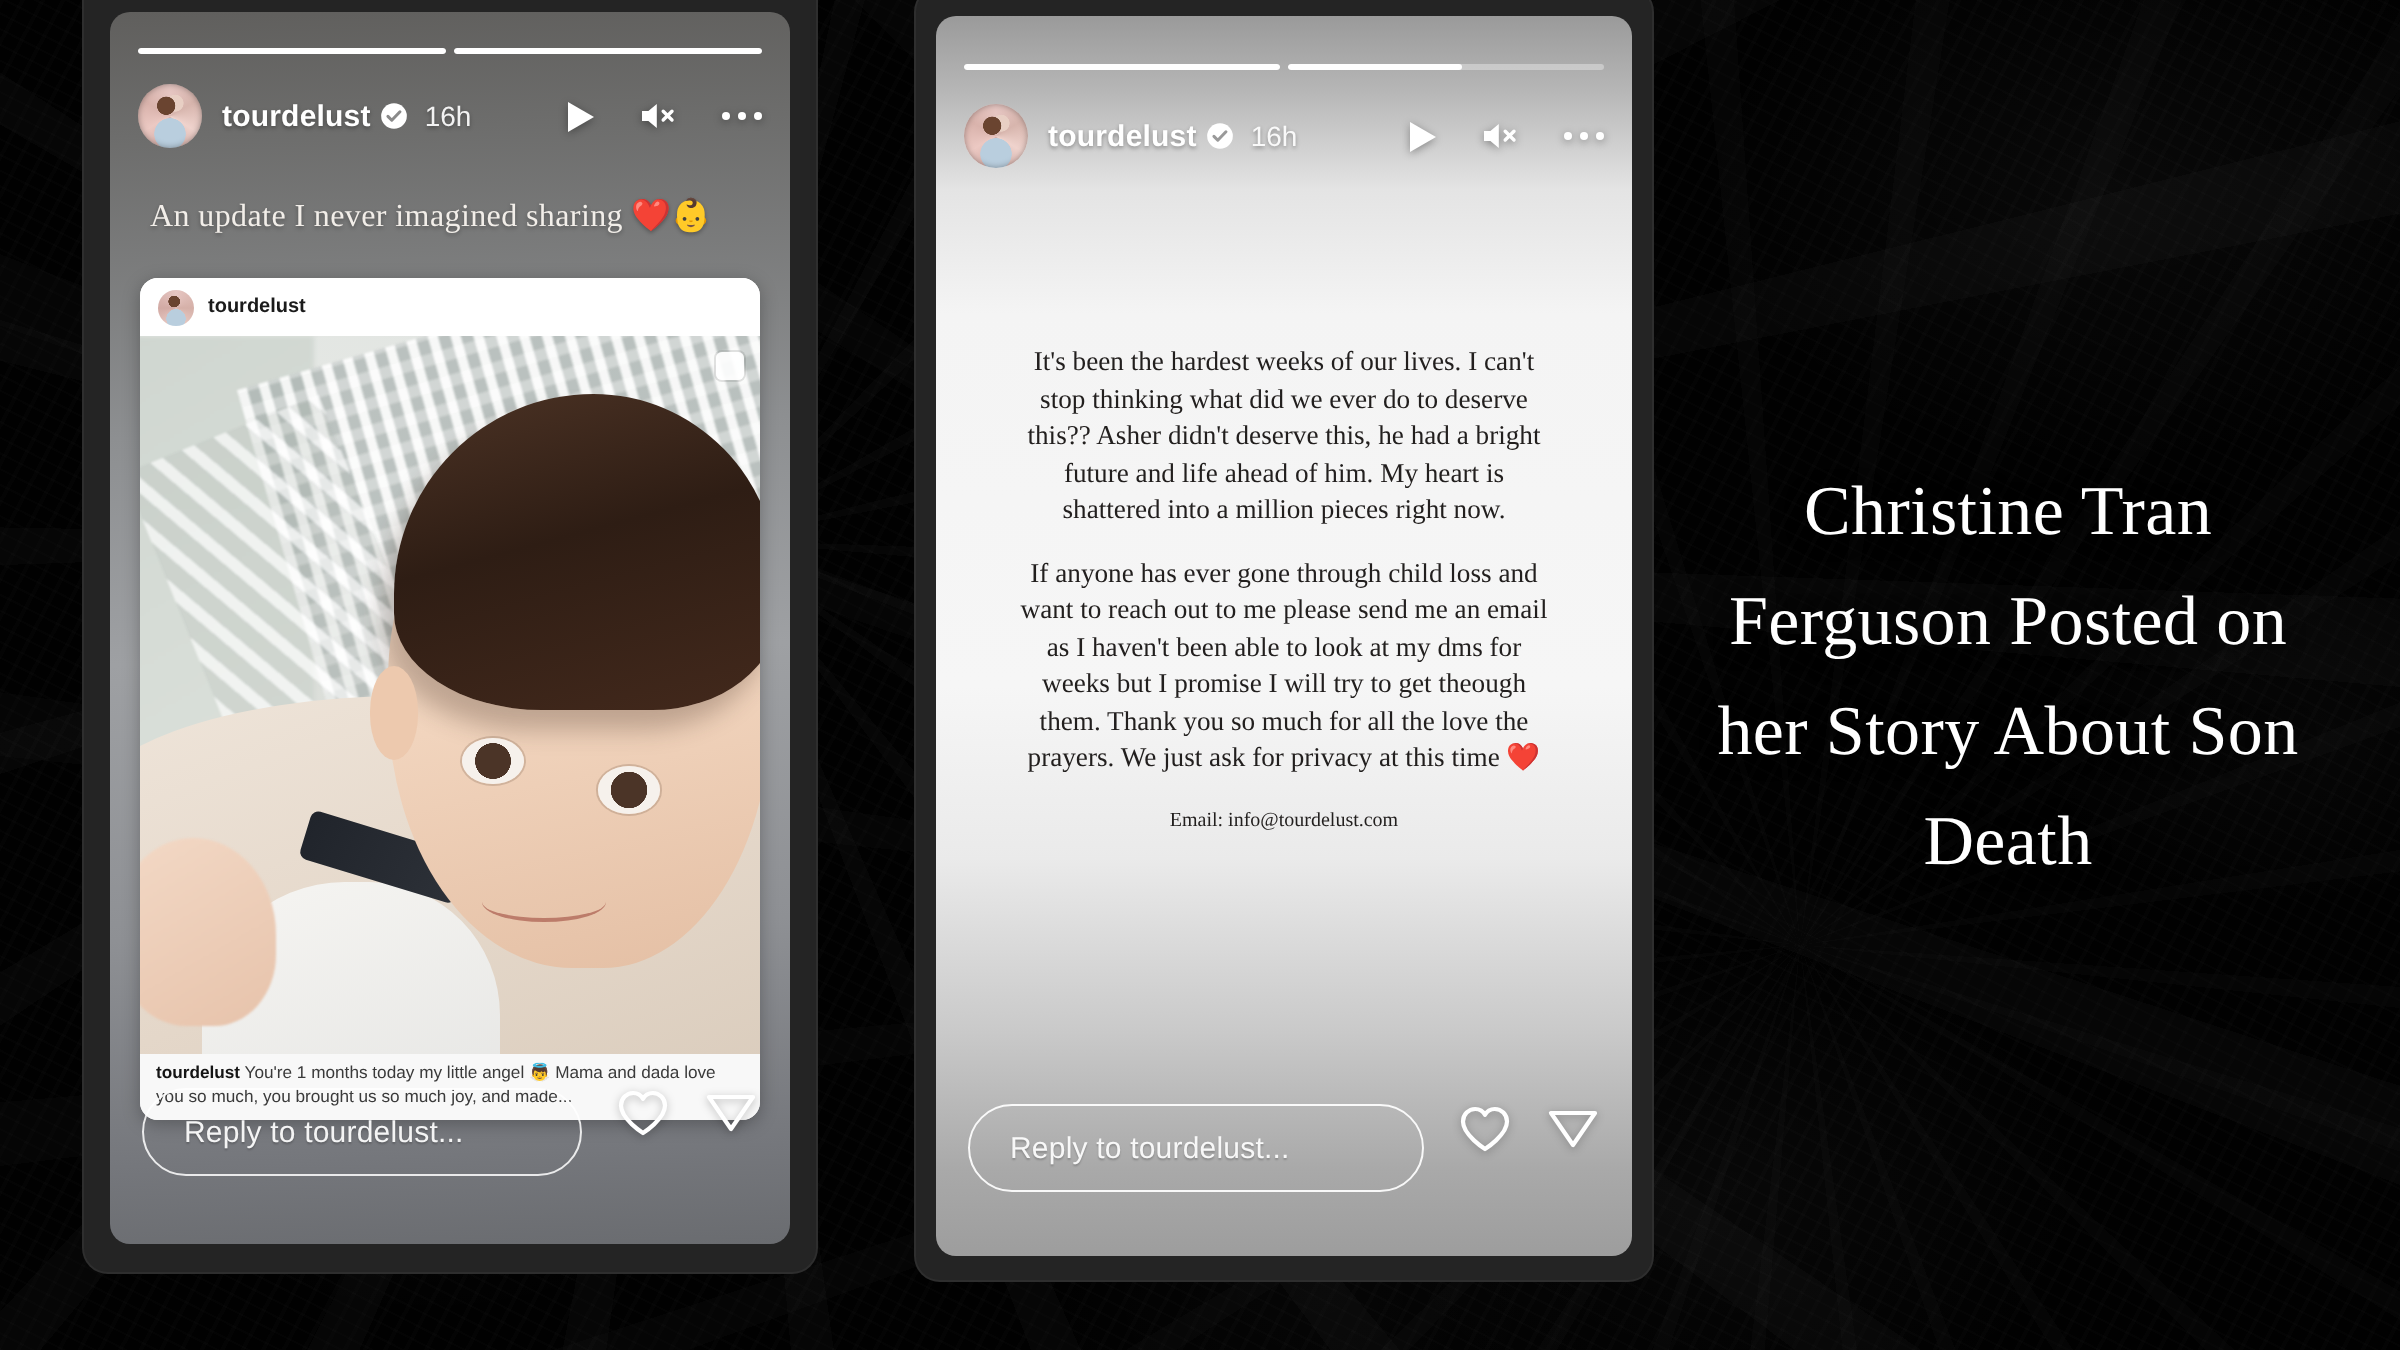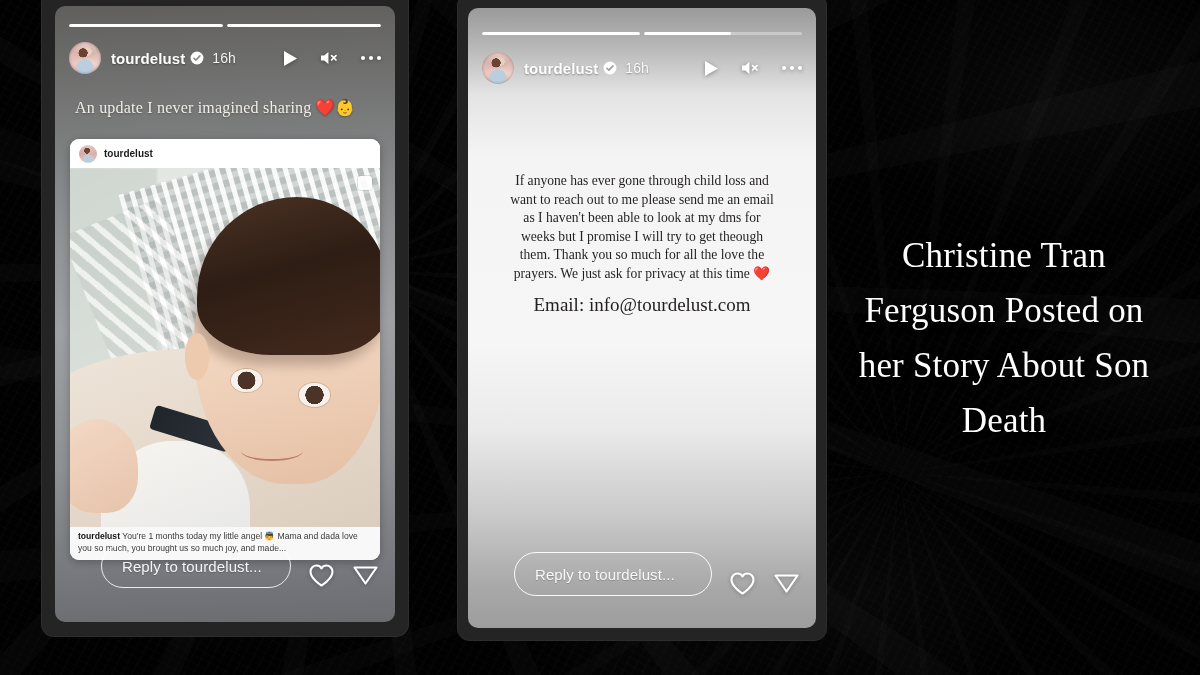--- a/index.html
+++ b/index.html
@@ -282,29 +282,28 @@
     position: absolute;
     left: 42px; right: 42px; top: 164px;
     font-family: "Liberation Serif", serif;
     color: #221f1e;
     font-size: 13.6px;
     line-height: 18.5px;
     text-align: center;
   }
   #msg-right p { margin: 0 0 13px; }
   #msg-right p:last-child { margin-bottom: 0; }
-  .email-line { margin-top: 6px; font-size: 19px; }
+  .email-line { margin-top: 6px; font-size: 10px; }
 
   
   .replybar {
     position: absolute; left: 0; right: 0;
-    display: flex; align-items: flex-end;
+    display: flex; align-items: flex-start;
     padding: 0 16px;
     box-sizing: border-box;
-    margin-left: 30px;
   }
   .replybox {
     flex: 1 1 auto;
     height: 44px;
     border-radius: 24px;
     display: flex; align-items: center;
     padding: 0 20px;
     box-sizing: border-box;
     color: rgba(255,255,255,.93);
     font-size: 15px;
@@ -459,20 +458,21 @@
         </svg>
       </span>
       <span class="hicon dots">
         <span style="width:4px;height:4px"></span>
           <span style="width:4px;height:4px"></span>
           <span style="width:4px;height:4px"></span>
       </span>
     </div>
 
     <div id="msg-right">
+      <p>It's been the hardest weeks of our lives. I can't stop thinking what did we ever do to deserve this?? Asher didn't deserve this, he had a bright future and life ahead of him. My heart is shattered into a million pieces right now.</p>
       <p>If anyone has ever gone through child loss and want to reach out to me please send me an email as I haven't been able to look at my dms for weeks but I promise I will try to get theough them. Thank you so much for all the love the prayers. We just ask for privacy at this time ❤️</p>
       <p class="email-line">Email: info@tourdelust.com</p>
     </div>
 
     <div class="replybar" style="bottom:32px;">
       <div class="replybox" id="replybox-right">Reply to tourdelust...</div>
       <span class="ricon">
         <svg width="27" height="25" viewBox="0 0 27 25">
             <path d="M13.5 22.5S2.5 15.6 2.5 8.8C2.5 5.2 5.3 2.5 8.6 2.5c2.2 0 4 1.2 4.9 2.9.9-1.7 2.7-2.9 4.9-2.9 3.3 0 6.1 2.7 6.1 6.3 0 6.8-11 13.7-11 13.7z" fill="none" stroke="#fff" stroke-width="2.1" stroke-linejoin="round"></path>
           </svg>

